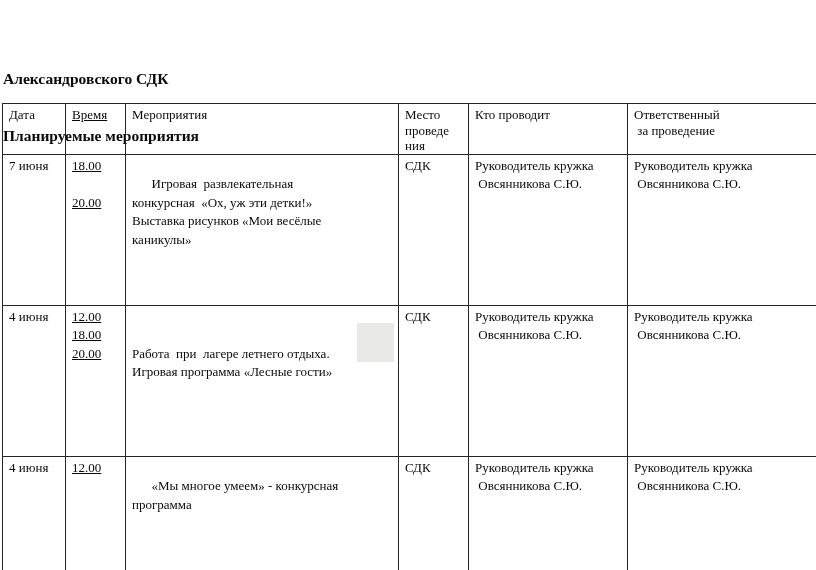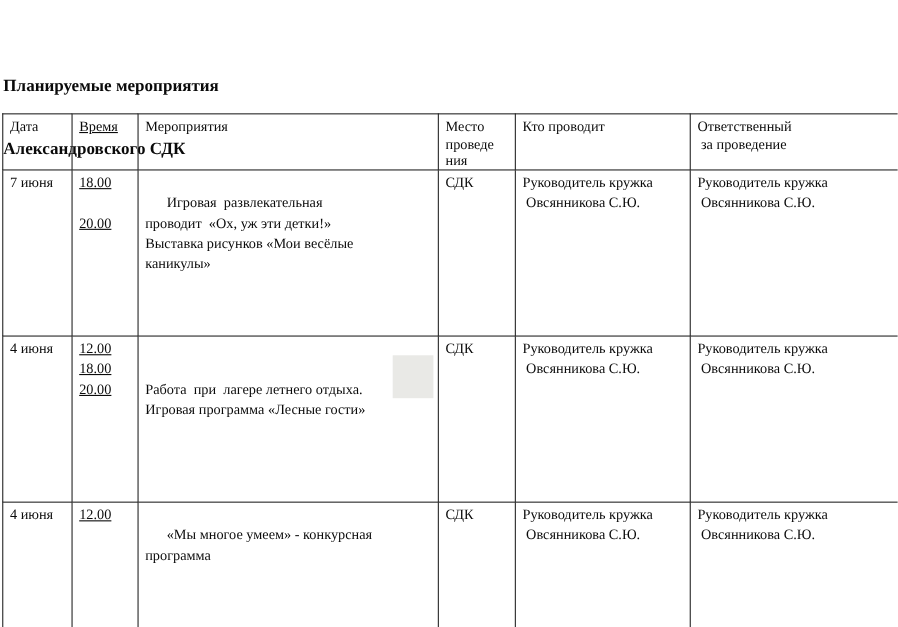--- a/index.html
+++ b/index.html
@@ -49,22 +49,22 @@
     position: absolute;
     left: 231px; top: 17px;
     width: 37px; height: 39px;
     background: #e9e9e6;
   }
 </style>
 </head>
 <body>
 
 <div class="doc-title">
+  <div>Александровского СДК</div>
   <div>Планируемые мероприятия</div>
-  <div>Александровского СДК</div>
 </div>
 
 <table class="plan">
   <colgroup>
     <col style="width:63px">
     <col style="width:60px">
     <col style="width:273px">
     <col style="width:70px">
     <col style="width:159px">
     <col style="width:205px">
@@ -82,21 +82,21 @@
  за проведение</th>
   </tr>
 
   <tr style="height:78px">
     <td class="c-date">7 июня</td>
     <td class="c-time">18.00
 
 20.00</td>
     <td class="c-events">
       <span>Игровая  развлекательная
-проводит  «Ох, уж эти детки!»
+конкурсная  «Ох, уж эти детки!»
 Выставка рисунков «Мои весёлые
 каникулы»</span>
       <div class="bold-line"></div>
     </td>
     <td class="c-place">СДК</td>
     <td class="c-who">Руководитель кружка
  Овсянникова С.Ю.</td>
     <td class="c-resp">Руководитель кружка
  Овсянникова С.Ю.</td>
   </tr>

